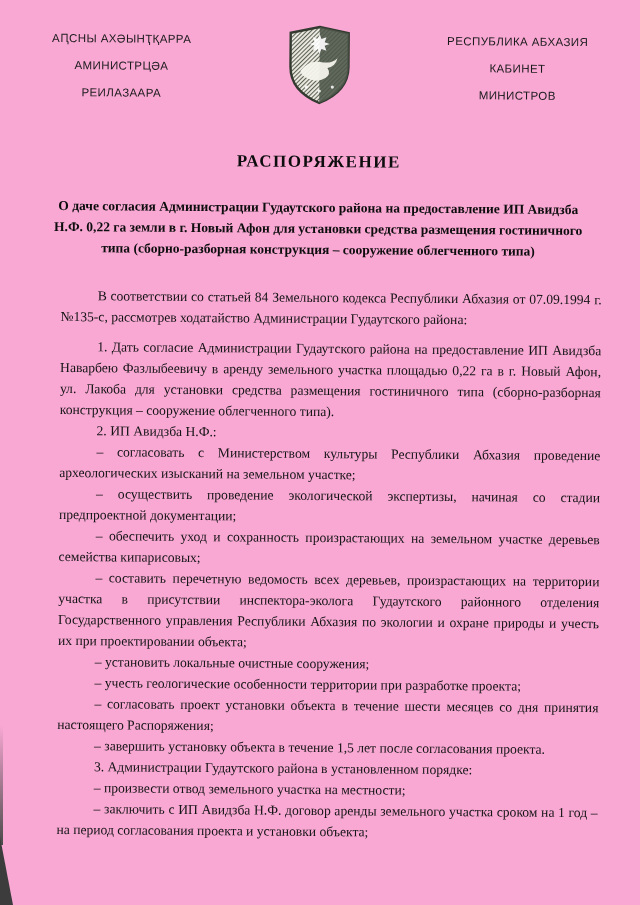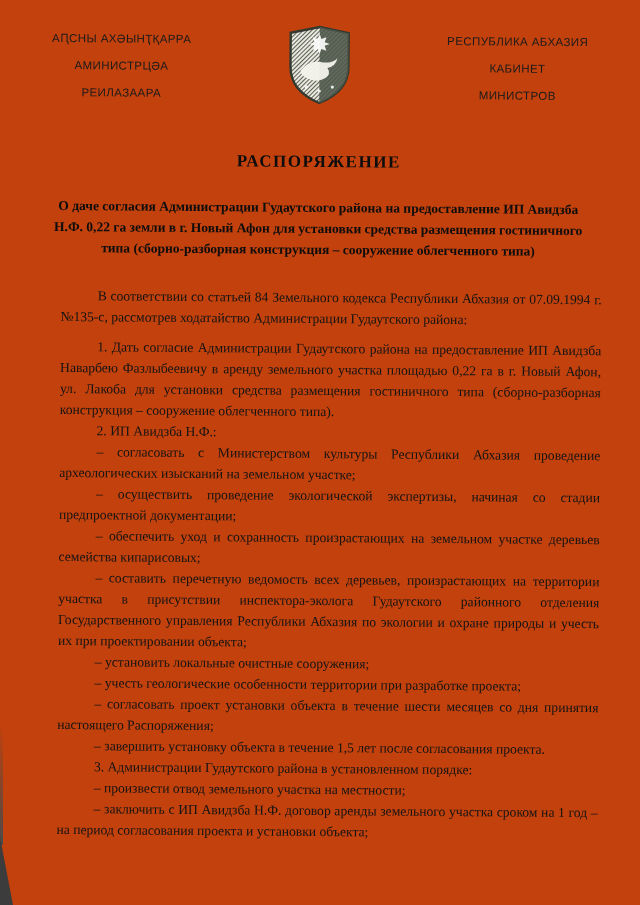--- a/index.html
+++ b/index.html
@@ -7,21 +7,21 @@
   body {
     background: #f2f2f2;
     font-family: "Liberation Serif", serif;
     color: #151515;
     overflow: hidden;
     position: relative;
   }
   .page {
     position: absolute;
     inset: 0;
-    background: #c2410c;
+    background: #f9a8d4;
     text-decoration: underline;
   }
   .content {
     position: absolute;
     left: 0; top: 0;
     width: 640px;
     transform: rotate(0.45deg);
     transform-origin: 320px 0;
   }
   

